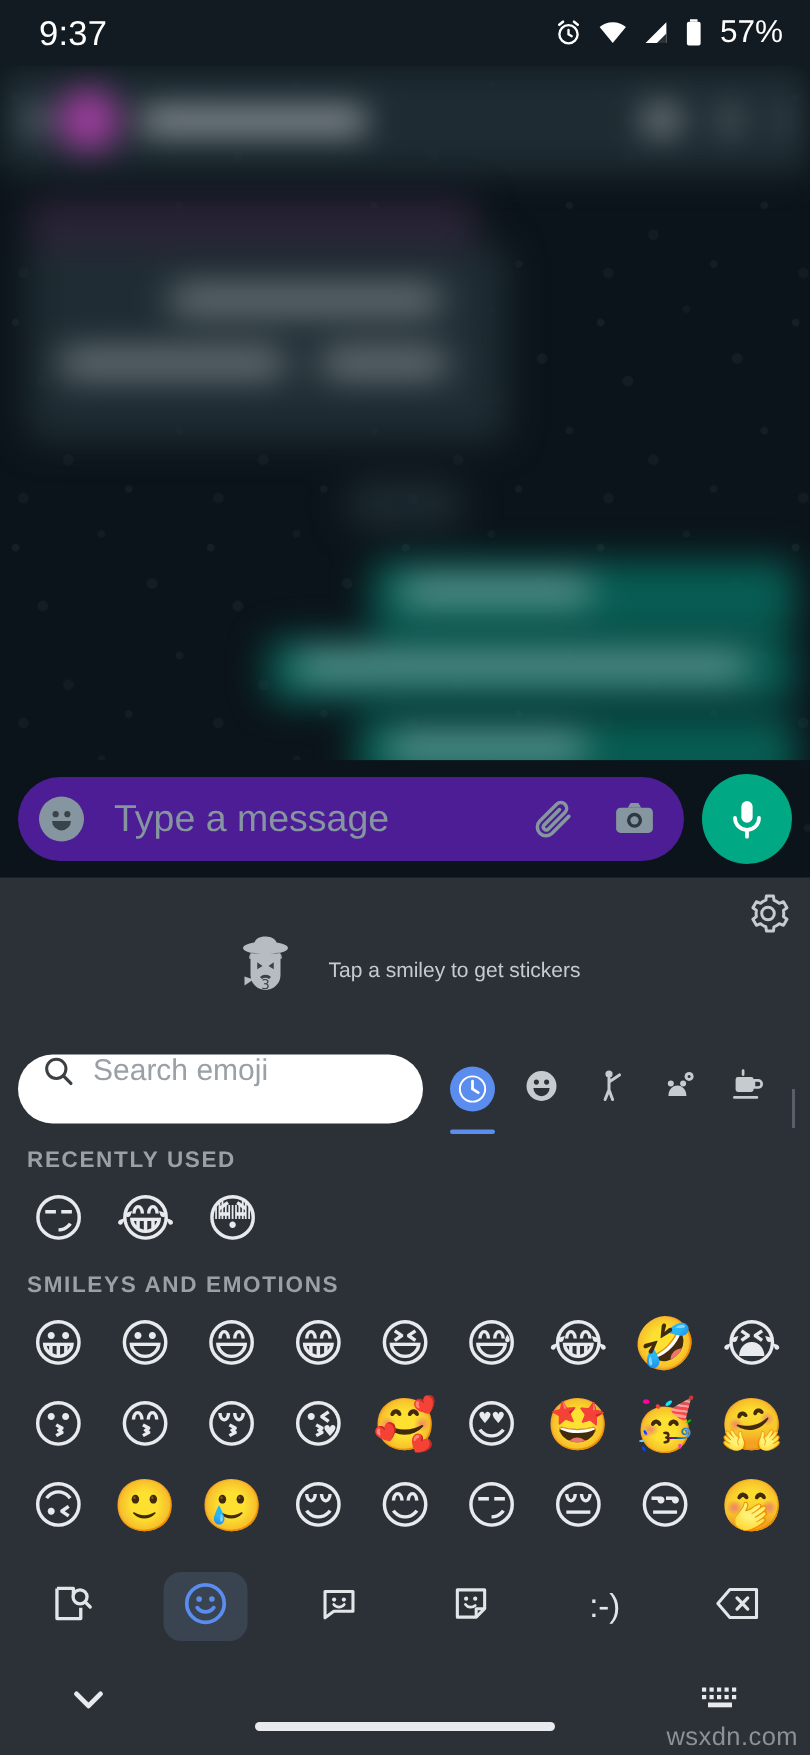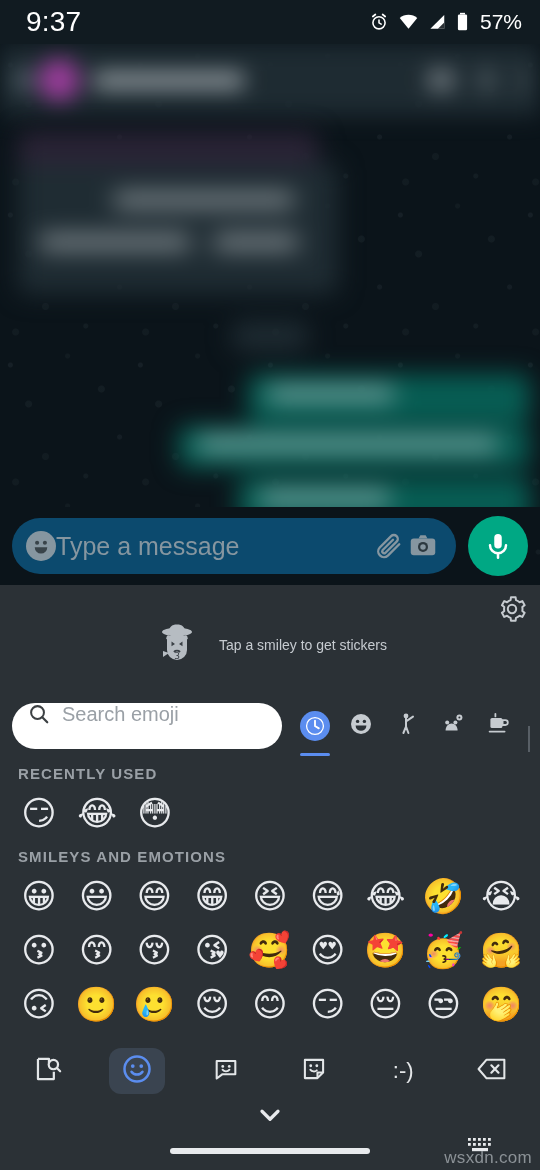--- a/index.html
+++ b/index.html
@@ -9,21 +9,21 @@
     font-family:"Liberation Sans", sans-serif;
     color:#e8eaed;
   }
 
   
   .statusbar{
     position:absolute; top:0; left:0; width:540px; height:44px;
     background:#111b21; display:flex; align-items:center;
     padding:0 18px 0 26px; z-index:30;
   }
-  .sb-time{ font-size:28px; font-weight:400; color:#ffffff; letter-spacing:.2px; }
+  .sb-time{ font-size:23px; font-weight:400; color:#ffffff; letter-spacing:.2px; }
   .sb-right{ margin-left:auto; display:flex; align-items:center; gap:9px; }
   .sb-icon{ display:flex; align-items:center; }
   .sb-batt{ font-size:21px; color:#ffffff; margin-left:2px; }
 
   
   .chat{
     position:absolute; top:44px; left:0; width:540px; height:463px;
     background:#0b141a; overflow:hidden;
   }
   .wallpaper{
@@ -68,22 +68,22 @@
   .inputbar .wallpaper-strip{
     position:absolute; inset:0;
     background-color:#0b141a;
     background-image:
       radial-gradient(circle at 14% 30%, rgba(134,150,160,.07) 0 2px, transparent 3px),
       radial-gradient(circle at 64% 70%, rgba(134,150,160,.06) 0 3px, transparent 4px);
     background-size:130px 150px;
   }
   .pill{
     position:relative; z-index:2;
-    flex:1; height:56px; background:#0c4a6e; border-radius:28px;
-    display:flex; align-items:center; padding:0 16px 0 14px; gap:0;
+    flex:1; height:56px; background:#4c1d95; border-radius:28px;
+    display:flex; align-items:center; padding:0 16px 0 14px; gap:20px;
   }
   .pill-emoji{
     width:30px; height:30px; border-radius:50%; background:#8696a0;
     display:flex; align-items:center; justify-content:center; flex:0 0 auto;
   }
   .ph{ flex:1; font-size:25px; color:#8696a0; }
   .pill-ico{ width:34px; flex:0 0 auto; display:flex; align-items:center; justify-content:center; }
   .micbtn{
     position:relative; z-index:2;
     width:60px; height:60px; border-radius:50%; background:#00a884;
@@ -161,21 +161,21 @@
   }
   .tb-kao{ font-size:22px; color:#e3e6e8; }
   .redbox{
     position:absolute; left:-4px; top:-1px; width:64px; height:48px;
     border:4px solid #ff1a1a; border-radius:3px; box-sizing:border-box;
   }
 
   
   .navbar{
     position:absolute; bottom:0; left:0; width:540px; height:70px;
-    background:#2b3136; display:flex; align-items:center; padding:0 44px;flex-direction:column;
+    background:#2b3136; display:flex; align-items:center; padding:0 44px;
   }
   .nav-home{
     position:absolute; left:50%; transform:translateX(-50%); bottom:16px;
     width:200px; height:6px; background:#e8eaed; border-radius:3px;
   }
   .nav-kbd{ margin-left:auto; }
   .watermark{
     position:absolute; right:8px; bottom:2px;
     font-size:17px; color:#8b9196; letter-spacing:.3px;
   }

